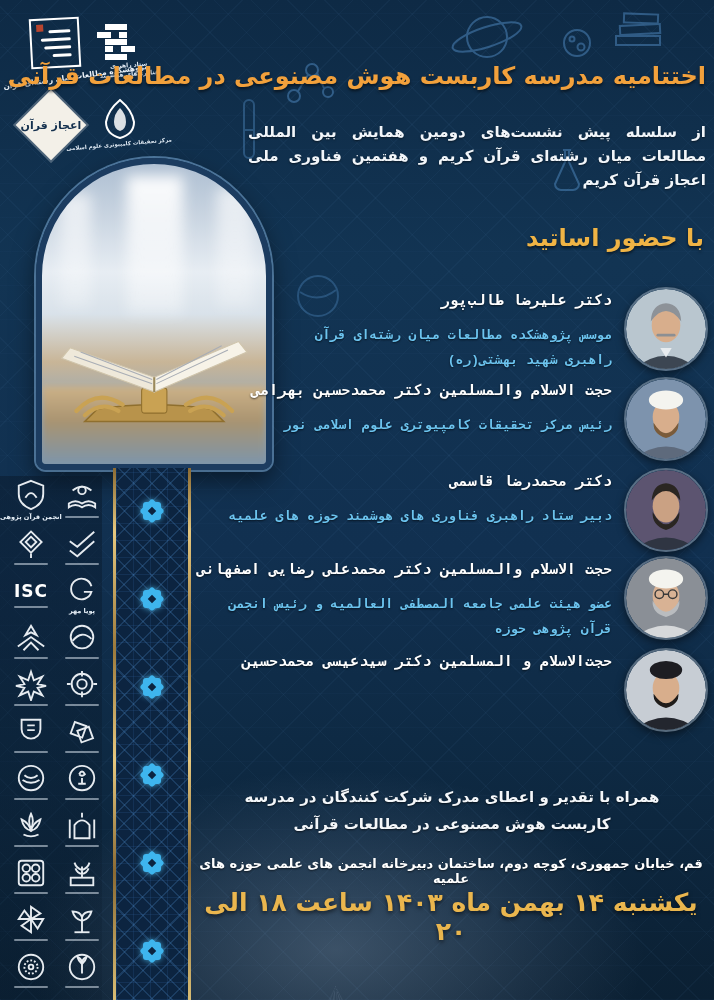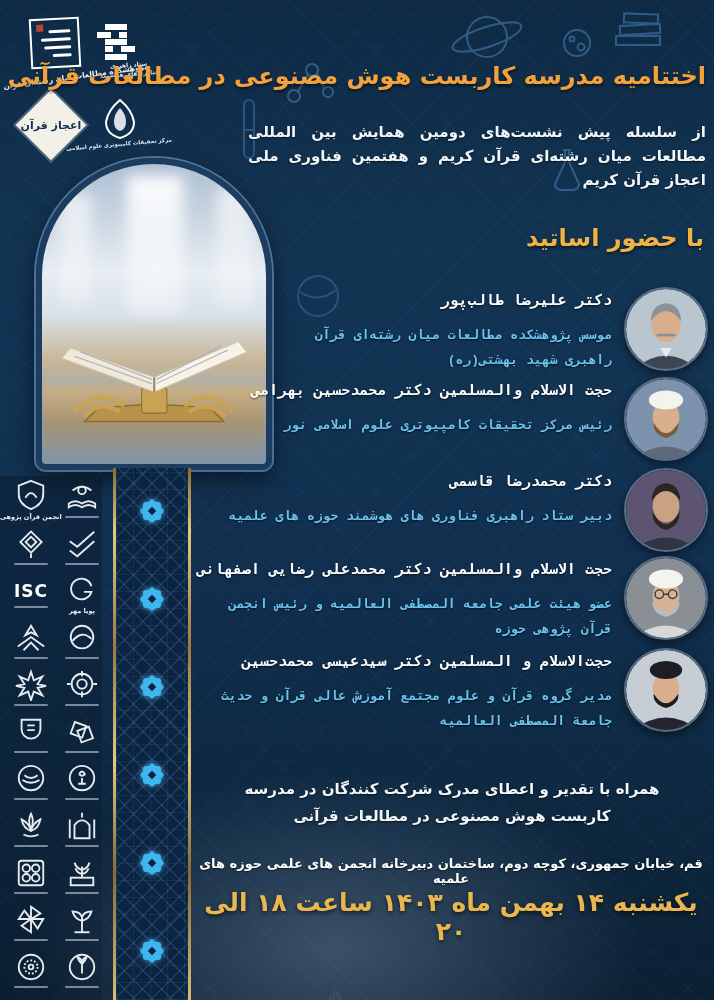--- a/index.html
+++ b/index.html
@@ -72,21 +72,21 @@
   .speaker .photo{position:absolute;left:auto;right:6px;top:0;width:84px;height:84px;border-radius:50%;
     overflow:hidden;border:2px solid rgba(255,255,255,.3);box-shadow:0 3px 8px rgba(0,0,0,.5);box-sizing:border-box;}
   .speaker .photo svg{display:block;width:100%;height:100%;}
   .speaker .txt{position:absolute;right:102px;left:0;top:4px;text-align:right;}
   .speaker .name{font-size:15px;font-weight:bold;color:#ffffff;text-shadow:0 1px 2px rgba(0,0,0,.6);}
   .speaker .role{margin-top:13px;font-size:13px;font-weight:bold;color:#6cc4ef;
     line-height:1.95;white-space:pre-line;text-shadow:0 1px 2px rgba(0,0,0,.6);}
   .sp1{top:287px;}.sp2{top:377px;}.sp3{top:468px;}.sp4{top:556px;}.sp5{top:648px;}
   
   .certificate{position:absolute;top:772px;left:200px;right:10px;text-align:center;}
-  .certificate div{max-width:470px;margin:4px auto;font-size:15px;font-weight:bold;color:#f4f7fa;
+  .certificate div{max-width:470px;margin:12px auto;font-size:15px;font-weight:bold;color:#f4f7fa;
     line-height:1.8;text-shadow:0 1px 2px rgba(0,0,0,.6);}
   .address{position:absolute;top:856px;left:192px;right:4px;text-align:center;font-size:13px;
     font-weight:bold;color:#ffffff;text-shadow:0 1px 2px rgba(0,0,0,.6);}
   .datetime{position:absolute;top:888px;left:192px;right:4px;text-align:center;font-size:25px;
     font-weight:bold;color:#eab64e;text-shadow:0 2px 4px rgba(0,0,0,.6);}
   
   .band{position:absolute;left:116px;top:468px;width:72px;bottom:0;background-color:#0c2440;
     background-image:
       repeating-linear-gradient(45deg,rgba(70,130,190,.26) 0 1.5px,transparent 1.5px 13px),
       repeating-linear-gradient(-45deg,rgba(70,130,190,.26) 0 1.5px,transparent 1.5px 13px),
@@ -303,21 +303,20 @@
       <svg viewBox="0 0 84 84">
           <circle cx="42" cy="42" r="42" fill="#c7cdd4"></circle>
           <path d="M8,84 Q42,58 76,84 Z" fill="#23262e"></path>
           <ellipse cx="42" cy="40" rx="14" ry="17" fill="#d8ae8c"></ellipse>
           <path d="M29,46 Q42,66 55,46 Q56,57 42,61 Q28,57 29,46 Z" fill="#1f1c1a"></path>
           <ellipse cx="42" cy="21" rx="17" ry="9.5" fill="#1d1d22"></ellipse>
         </svg>
     </div>
     <div class="txt">
       <div class="name">حجت‌الاسلام و المسلمین دکتر سیدعیسی محمدحسین</div>
-      <div class="role">مدیر گروه قرآن و علوم مجتمع آموزش عالی قرآن و حدیث جامعة المصطفی العالمیه</div>
     </div>
   </div>
 
   <div class="certificate">
     <div>همراه با تقدیر و اعطای مدرک شرکت کنندگان در مدرسه کاربست هوش مصنوعی در مطالعات قرآنی</div>
   </div>
   <div class="address">قم، خیابان جمهوری، کوچه دوم، ساختمان دبیرخانه انجمن های علمی حوزه های علمیه</div>
   <div class="datetime">یکشنبه ۱۴ بهمن ماه ۱۴۰۳ ساعت ۱۸ الی ۲۰</div>
 
   <div class="band">

